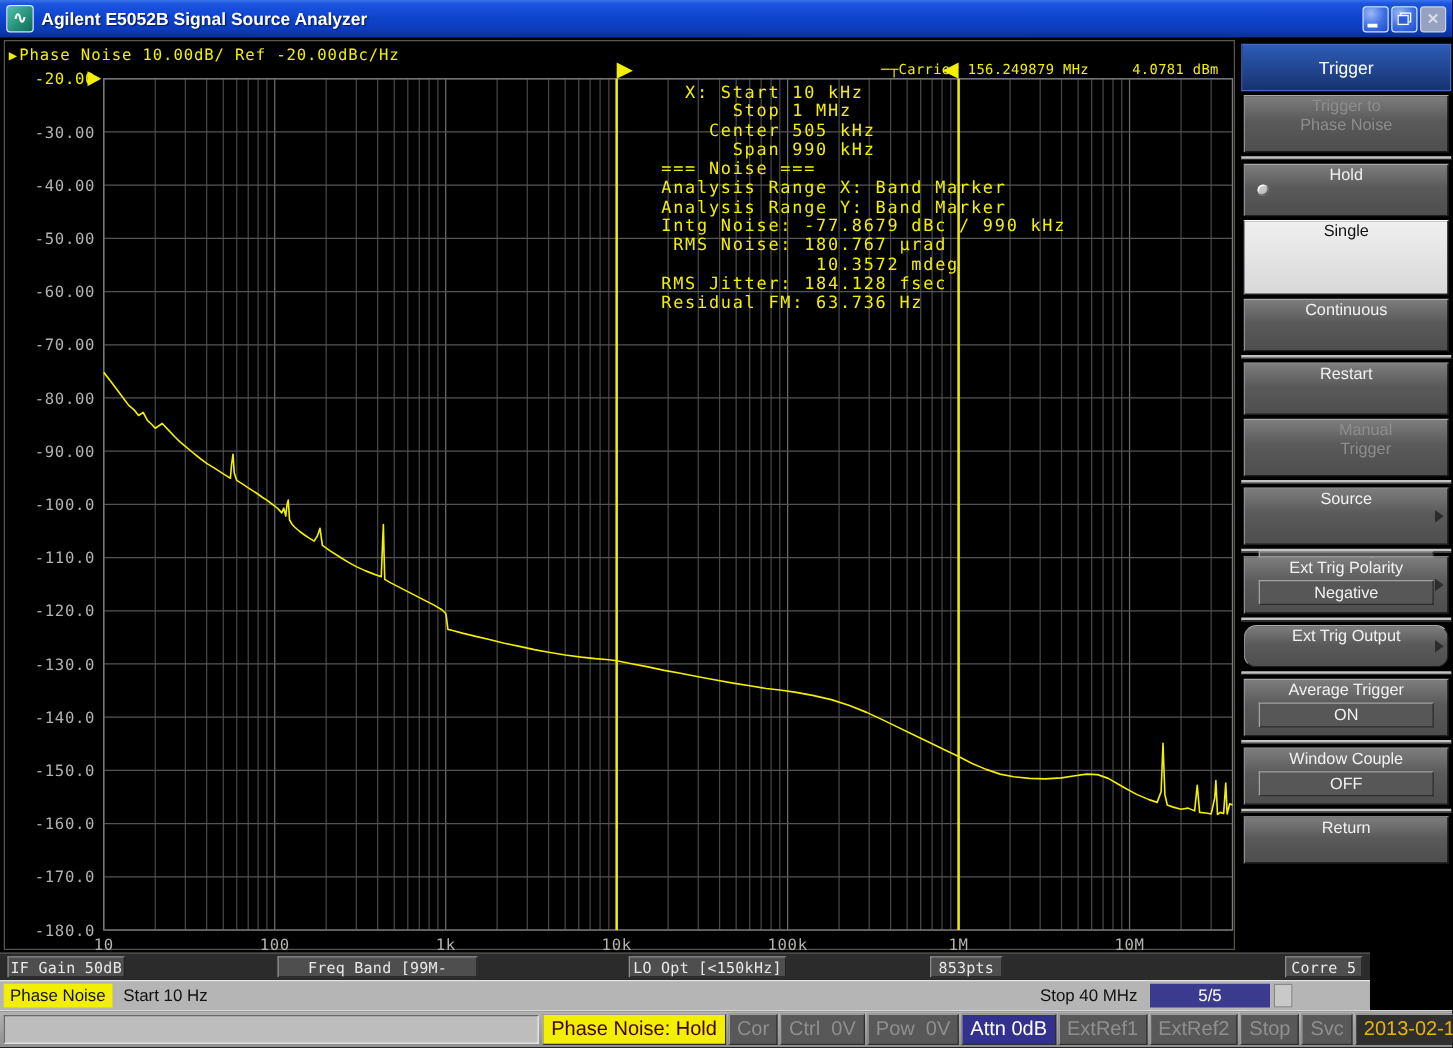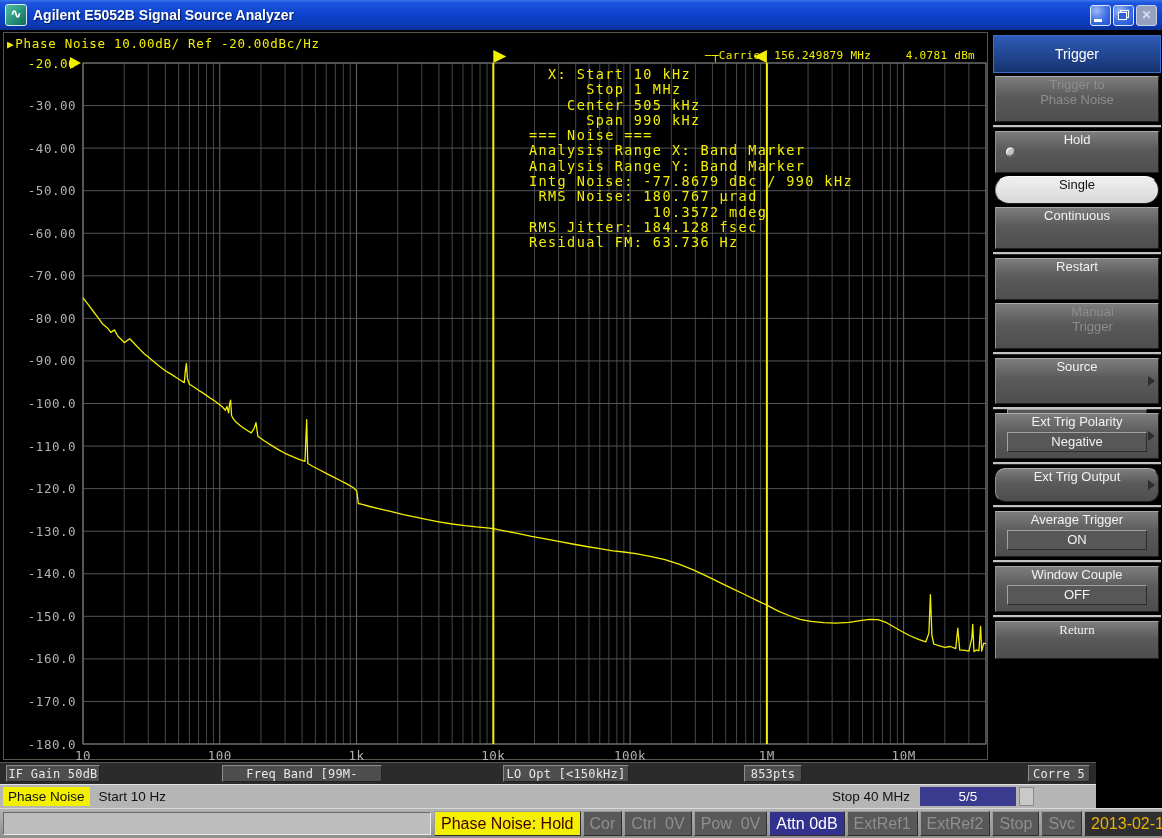--- a/index.html
+++ b/index.html
@@ -239,21 +239,21 @@
   <div id="sb-list">
       <div class="sb-btn disabled" style="height: 46px;">
         <span>Trigger to</span>
         <span>Phase Noise</span>
       </div>
       <div class="sb-sep"></div>
       <div class="sb-btn" style="height: 42px;">
         <span>Hold</span>
         <span class="sb-dot"></span>
       </div>
-      <div class="sb-btn active" style="height: 28px; border-radius: 17px;">
+      <div class="sb-btn active" style="height: 60px;">
         <span>Single</span>
       </div>
       <div class="sb-btn" style="height: 42px;">
         <span>Continuous</span>
       </div>
       <div class="sb-sep"></div>
       <div class="sb-btn" style="height: 42px;">
         <span>Restart</span>
       </div>
       <div class="sb-btn disabled" style="height: 46px; padding-left: 31px;">
@@ -281,21 +281,21 @@
       <div class="sb-btn" style="height: 46px;">
         <span>Average Trigger</span>
         <div class="sb-value">ON</div>
       </div>
       <div class="sb-sep"></div>
       <div class="sb-btn" style="height: 46px;">
         <span>Window Couple</span>
         <div class="sb-value">OFF</div>
       </div>
       <div class="sb-sep"></div>
-      <div class="sb-btn" style="height: 38px; font-family: Liberation Serif, serif;">
+      <div class="sb-btn" style="height: 38px;">
         <span>Return</span>
       </div>
     </div>
 </div>
 
 <div class="rowA" id="rowA">
     <div class="m-chip" style="left: 6px; width: 94px;">IF Gain 50dB</div>
     <div class="m-chip" style="left: 222px; width: 160px;">Freq Band [99M-1.5GHz]</div>
     <div class="m-chip" style="left: 503px; width: 126px;">LO Opt [&lt;150kHz]</div>
     <div class="m-chip" style="left: 744px; width: 58px;">853pts</div>

